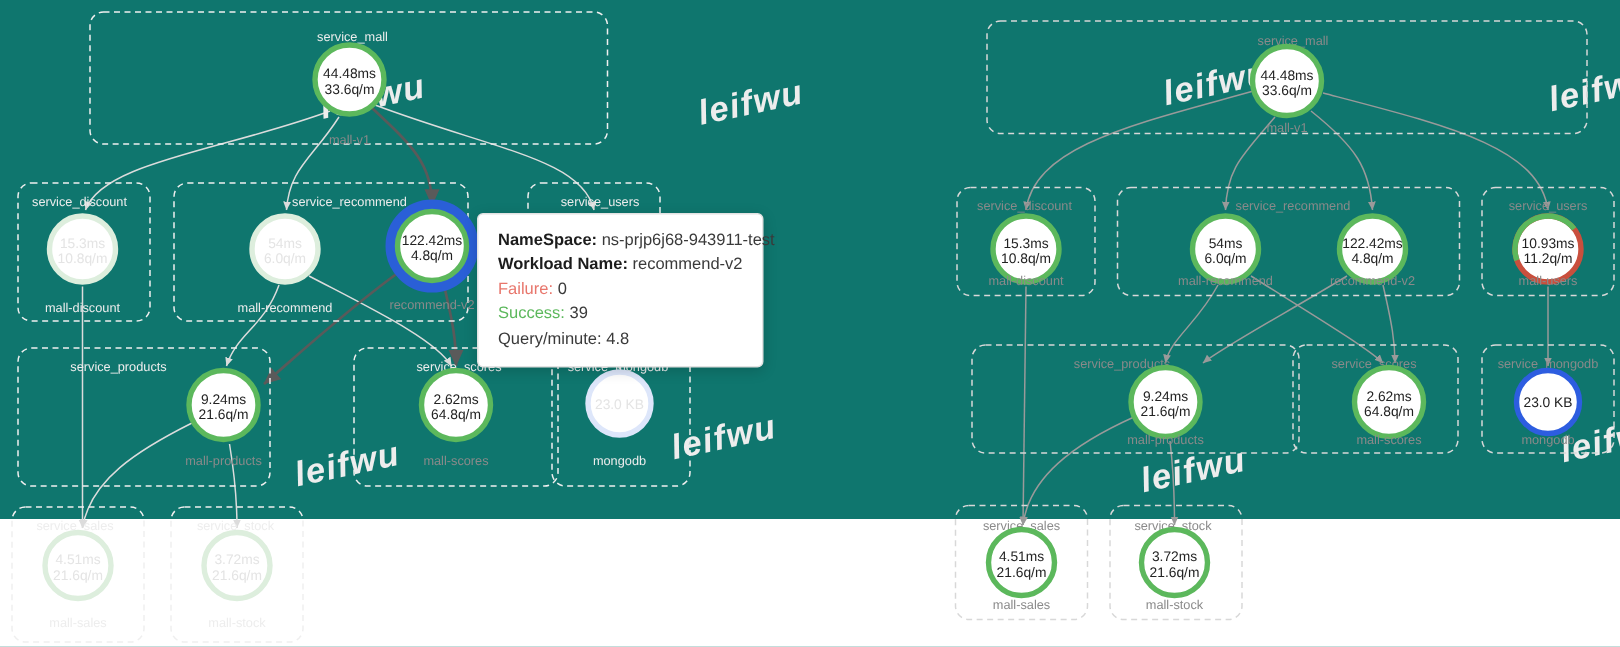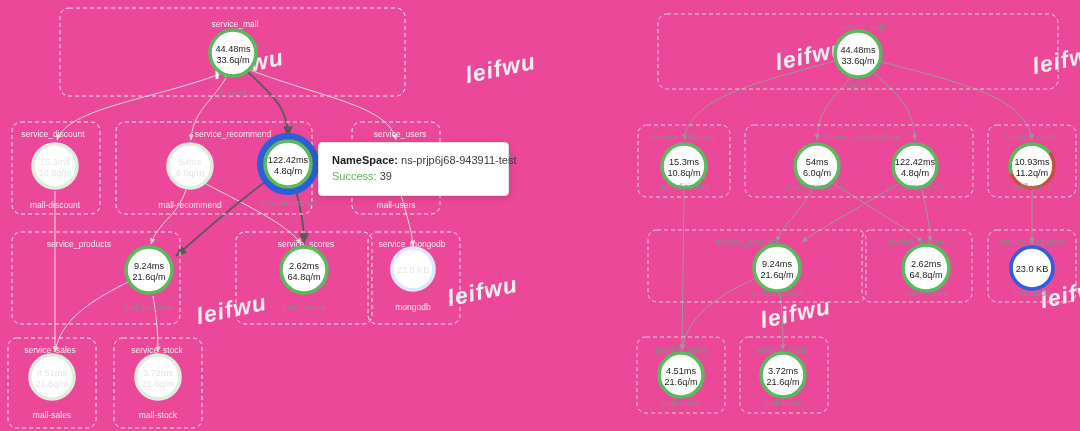--- a/index.html
+++ b/index.html
@@ -1,19 +1,19 @@
 <!DOCTYPE html>
 <html><head>
 <meta charset="utf-8">
 <style>
   html,body{margin:0;padding:0;background:#ffffff;}
   body{width:1080px;height:431px;overflow:hidden;
        font-family:"Liberation Sans","DejaVu Sans",sans-serif;
        -webkit-font-smoothing:antialiased;}
-  #stage{position:relative;width:1080px;height:431px;background:#ec4899;}
+  #stage{position:relative;width:1080px;height:346px;background:#0f766e;}
 
   svg.layer{position:absolute;left:0;top:0;width:1080px;height:431px;}
   #edges{z-index:1;}
   #nodes-layer{z-index:3;}
 
   .wm{position:absolute;z-index:2;color:#ededed;font-size:23px;
       font-style:italic;font-weight:700;letter-spacing:1px;
       transform:rotate(-12deg);user-select:none;pointer-events:none;}
 
   
@@ -261,16 +261,19 @@
       <div class="wm" style="left: 196px; top: 296px;">leifwu</div>
       <div class="wm" style="left: 447px; top: 278px;">leifwu</div>
       <div class="wm" style="left: 775px; top: 42px;">leifwu</div>
       <div class="wm" style="left: 1032px; top: 46px;">leifwu</div>
       <div class="wm" style="left: 760px; top: 300px;">leifwu</div>
       <div class="wm" style="left: 1040px; top: 280px;">leifwu</div>
     </div>
 
   <div id="tooltip" style="left: 318px; top: 142px; width: 163px;">
       <div class="row"><span class="k">NameSpace: </span><span class="v">ns-prjp6j68-943911-test</span></div>
+      <div class="row"><span class="k">Workload Name: </span><span class="v">recommend-v2</span></div>
+      <div class="row"><span class="k-fail">Failure: </span><span class="v">0</span></div>
       <div class="row"><span class="k-succ">Success: </span><span class="v">39</span></div>
+      <div class="row"><span class="v">Query/minute: </span><span class="v">4.8</span></div>
     </div>
 
 </div>
 
 </body></html>

